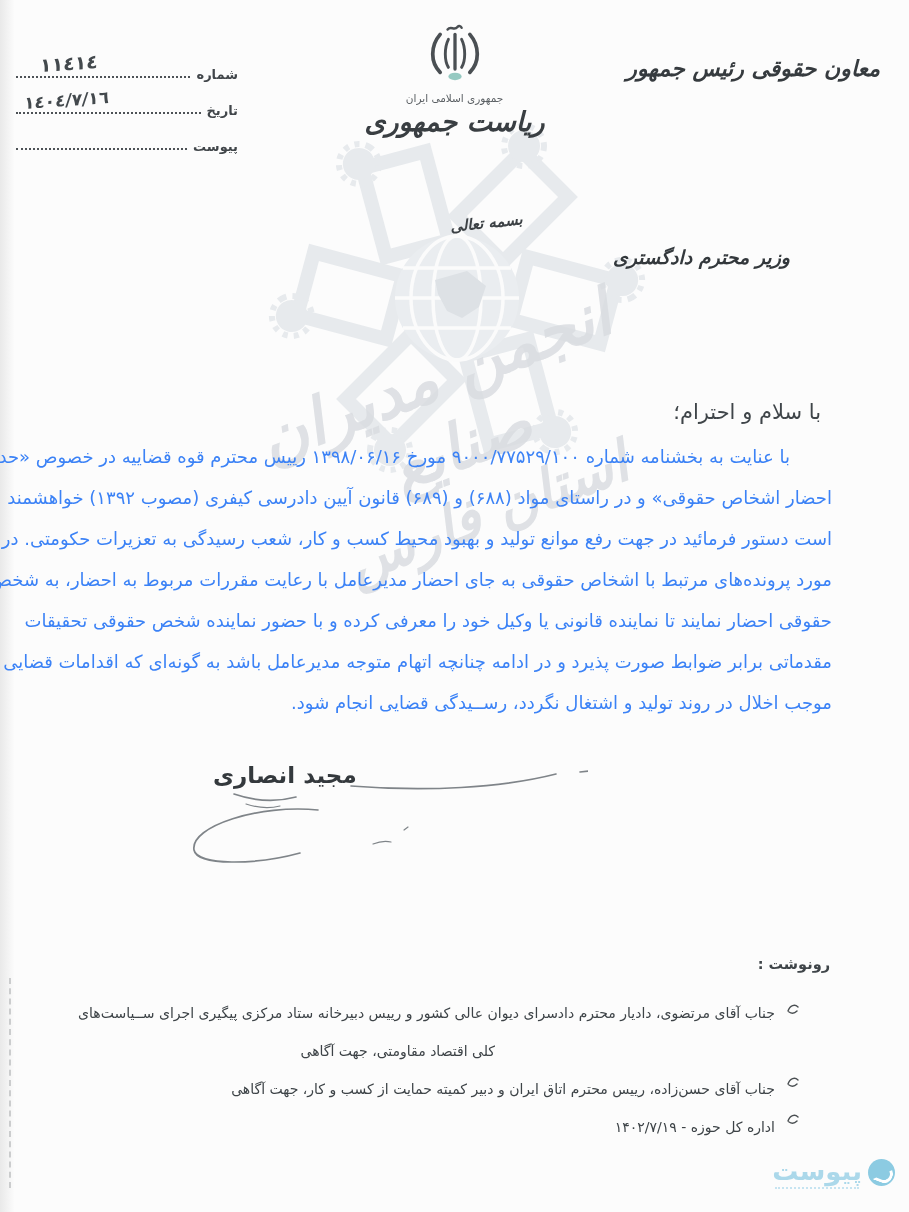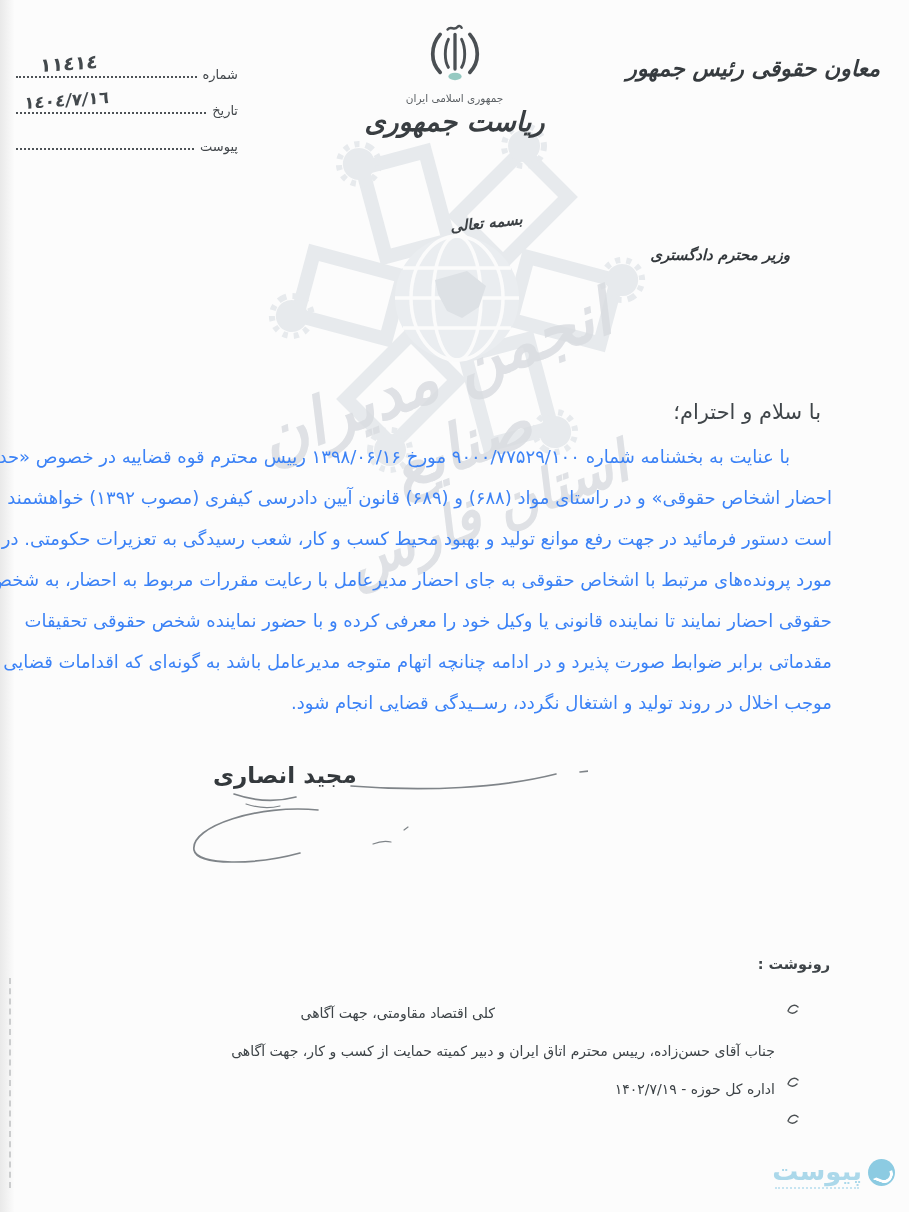--- a/index.html
+++ b/index.html
@@ -6,21 +6,21 @@
   .page{position:relative;width:909px;height:1212px;background:#fcfcfc;overflow:hidden;
         font-family:"DejaVu Sans",sans-serif;color:#3f4549;direction:rtl;}
   .scan-edge{position:absolute;left:0;top:0;width:14px;height:100%;
         background:linear-gradient(to right,#e9e9e9,#fbfbfb);}
   .edge-vtext{position:absolute;left:9px;top:978px;height:210px;width:2px;
         border-left:2px dashed #a9acae;opacity:.55;}
 
   
   .fields{position:absolute;left:16px;top:46px;width:222px;font-size:13px;color:#41464a;}
   .frow{position:relative;display:flex;align-items:flex-end;height:36px;direction:rtl;}
-  .flabel{flex:0 0 auto;padding-left:6px;font-weight:normal;letter-spacing:1px;}
+  .flabel{flex:0 0 auto;padding-left:6px;font-weight:bold;letter-spacing:1px;}
   .fleader{flex:1;border-bottom:2px dotted #4d5256;height:1px;margin-bottom:4px;}
   .fvalue{position:absolute;left:24px;bottom:8px;font-size:19px;letter-spacing:4px;
         color:#43494d;transform:rotate(-4deg) skewX(-6deg);font-weight:600;}
   .fvalue.date{left:8px;letter-spacing:2px;font-size:17px;}
 
   .head-center{position:absolute;left:50%;top:24px;transform:translateX(-50%);
         width:220px;text-align:center;z-index:2;}
   .emblem{display:inline-block;}
   .republic-line{margin-top:2px;font-size:10.5px;letter-spacing:2px;color:#5a5f63;}
   .office-line{margin-top:2px;font-size:27px;font-weight:bold;font-style:italic;color:#393e42;}
@@ -33,21 +33,21 @@
         transform:rotate(-21deg);text-align:center;color:#dadde1;font-style:italic;
         font-weight:bold;opacity:.85;}
   .wm-text .l1{font-size:64px;letter-spacing:2px;}
   .wm-text .l2{font-size:56px;letter-spacing:8px;margin-top:2px;}
 
   
   .besmellah{position:absolute;left:450px;top:214px;font-size:15px;color:#3c4145;
         font-style:italic;font-weight:bold;transform:rotate(-6deg);z-index:2;}
   .recipient{position:absolute;right:119px;top:246px;text-align:right;z-index:2;color:#33383c;}
   .recipient .r1{font-size:23px;font-style:italic;font-weight:bold;height:54px;}
-  .recipient .r2{font-size:15px;font-style:italic;font-weight:bold;margin-left:10px;}
+  .recipient .r2{font-size:19px;font-style:italic;font-weight:bold;margin-left:10px;}
   .salutation{position:absolute;right:88px;top:400px;font-size:21px;z-index:2;}
 
   .body-block{position:absolute;right:77px;top:436px;width:786px;z-index:2;
         font-size:18px;line-height:41px;color:#3b82f6;}
   .bline{text-align:justify;text-align-last:justify;white-space:nowrap;}
   .bline.first{text-indent:42px;}
   .bline.last{text-align-last:right;white-space:normal;}
 
   .sig-name{position:absolute;left:213px;top:762px;font-size:23px;font-weight:bold;
         color:#34393d;z-index:3;direction:rtl;}
@@ -217,20 +217,21 @@
         <path d="M2,9 C4,3 9,2 12,5 M3,10 c3,2 6,1 8,-1" fill="none" stroke="#4a4f52" stroke-width="1.4" stroke-linecap="round"></path>
       </svg>
   </span>
   <span class="bullet" style="top:1110px;">
     <svg width="15" height="13" viewBox="0 0 15 13">
         <path d="M2,9 C4,3 9,2 12,5 M3,10 c3,2 6,1 8,-1" fill="none" stroke="#4a4f52" stroke-width="1.4" stroke-linecap="round"></path>
       </svg>
   </span>
 
   <div class="cc-list">
+    <div class="cc-l cc-just">جناب آقای مرتضوی، دادیار محترم دادسرای دیوان عالی کشور و رییس دبیرخانه ستاد مرکزی پیگیری اجرای ســیاست‌های</div>
     <div class="cc-l cc-cont">کلی اقتصاد مقاومتی، جهت آگاهی</div>
     <div class="cc-l cc-right">جناب آقای حسن‌زاده، رییس محترم اتاق ایران و دبیر کمیته حمایت از کسب و کار، جهت آگاهی</div>
     <div class="cc-l cc-right">اداره کل حوزه - ۱۴۰۲/۷/۱۹</div>
   </div>
 
   <div class="brand">
     <span class="brand-circle"></span>
     <span class="brand-word">
       <span class="brand-text">پیوست</span>
       <span class="brand-tag"></span>

